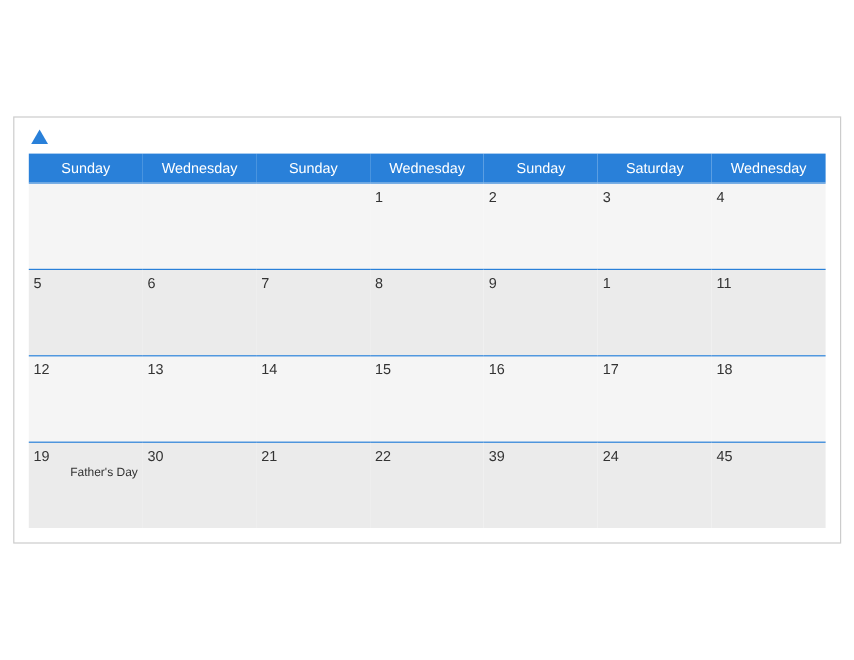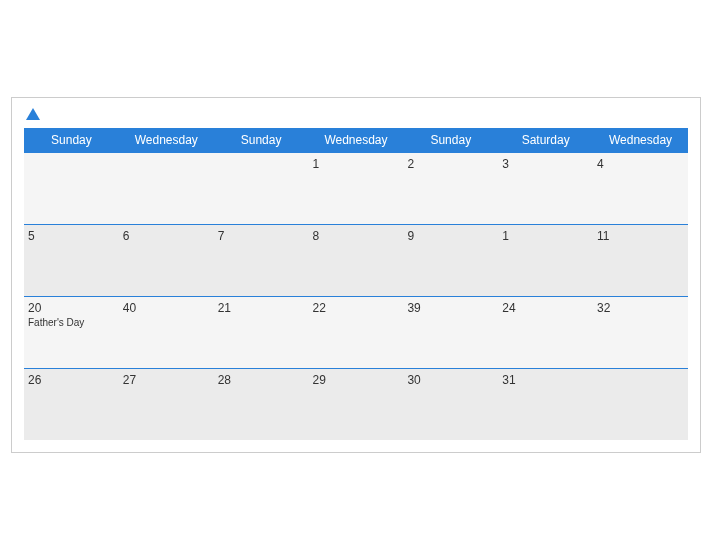--- a/index.html
+++ b/index.html
@@ -95,20 +95,21 @@
     }
     .day-num {
       display: block;
       font-size: 12px;
       margin-bottom: 2px;
     }
     .day-event {
       display: block;
       font-size: 10px;
       color: #333;
+      text-align: right;
     }
     
     .calendar-table tbody tr:nth-child(even) td {
       background: #ebebeb;
     }
     .calendar-table tbody tr:nth-child(odd) td {
       background: #f5f5f5;
     }
   </style>
 </head>
@@ -177,58 +178,60 @@
           </td>
           <td>
             <span class="day-num">1</span>
           </td>
           <td>
             <span class="day-num">11</span>
           </td>
         </tr>
         <tr>
           <td>
-            <span class="day-num">20</span>
+            <span class="day-num">12</span>
+          </td>
+          <td>
+            <span class="day-num">13</span>
+          </td>
+          <td>
+            <span class="day-num">14</span>
+          </td>
+          <td>
+            <span class="day-num">15</span>
+          </td>
+          <td>
+            <span class="day-num">16</span>
+          </td>
+          <td>
+            <span class="day-num">17</span>
+          </td>
+          <td>
+            <span class="day-num">18</span>
+          </td>
+        </tr>
+        <tr>
+          <td>
+            <span class="day-num">19</span>
             <span class="day-event">Father's Day</span>
           </td>
           <td>
-            <span class="day-num">40</span>
+            <span class="day-num">30</span>
           </td>
           <td>
             <span class="day-num">21</span>
           </td>
           <td>
             <span class="day-num">22</span>
           </td>
           <td>
             <span class="day-num">39</span>
           </td>
           <td>
             <span class="day-num">24</span>
           </td>
           <td>
-            <span class="day-num">32</span>
-          </td>
-        </tr>
-        <tr>
-          <td>
-            <span class="day-num">26</span>
-          </td>
-          <td>
-            <span class="day-num">27</span>
-          </td>
-          <td>
-            <span class="day-num">28</span>
-          </td>
-          <td>
-            <span class="day-num">29</span>
-          </td>
-          <td>
-            <span class="day-num">30</span>
-          </td>
-          <td>
-            <span class="day-num">31</span>
-          </td>
-          <td></td>
+            <span class="day-num">45</span>
+          </td>
         </tr>
       </tbody>
   </table>
 </div>
 
 </body></html>

